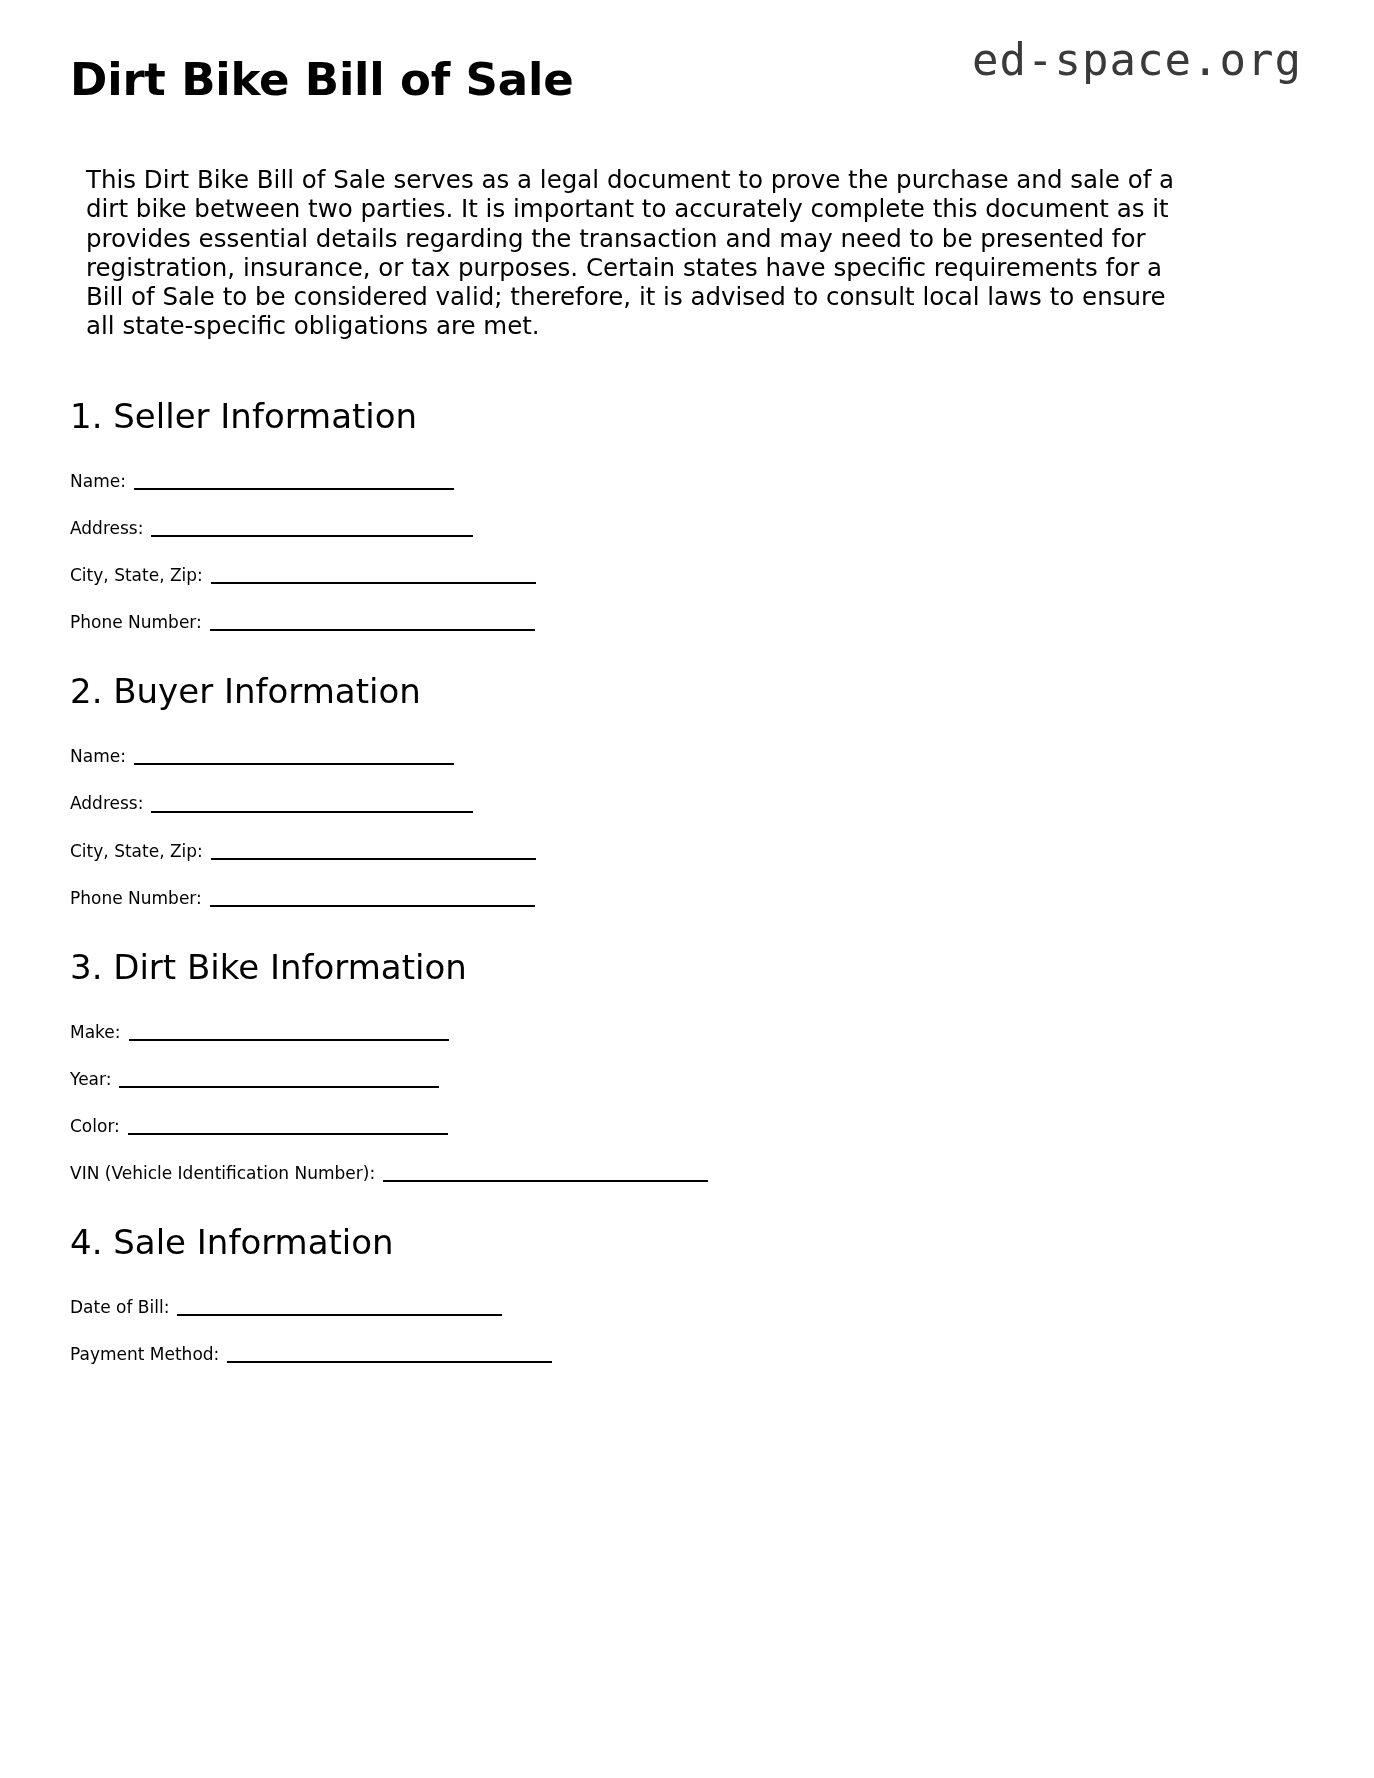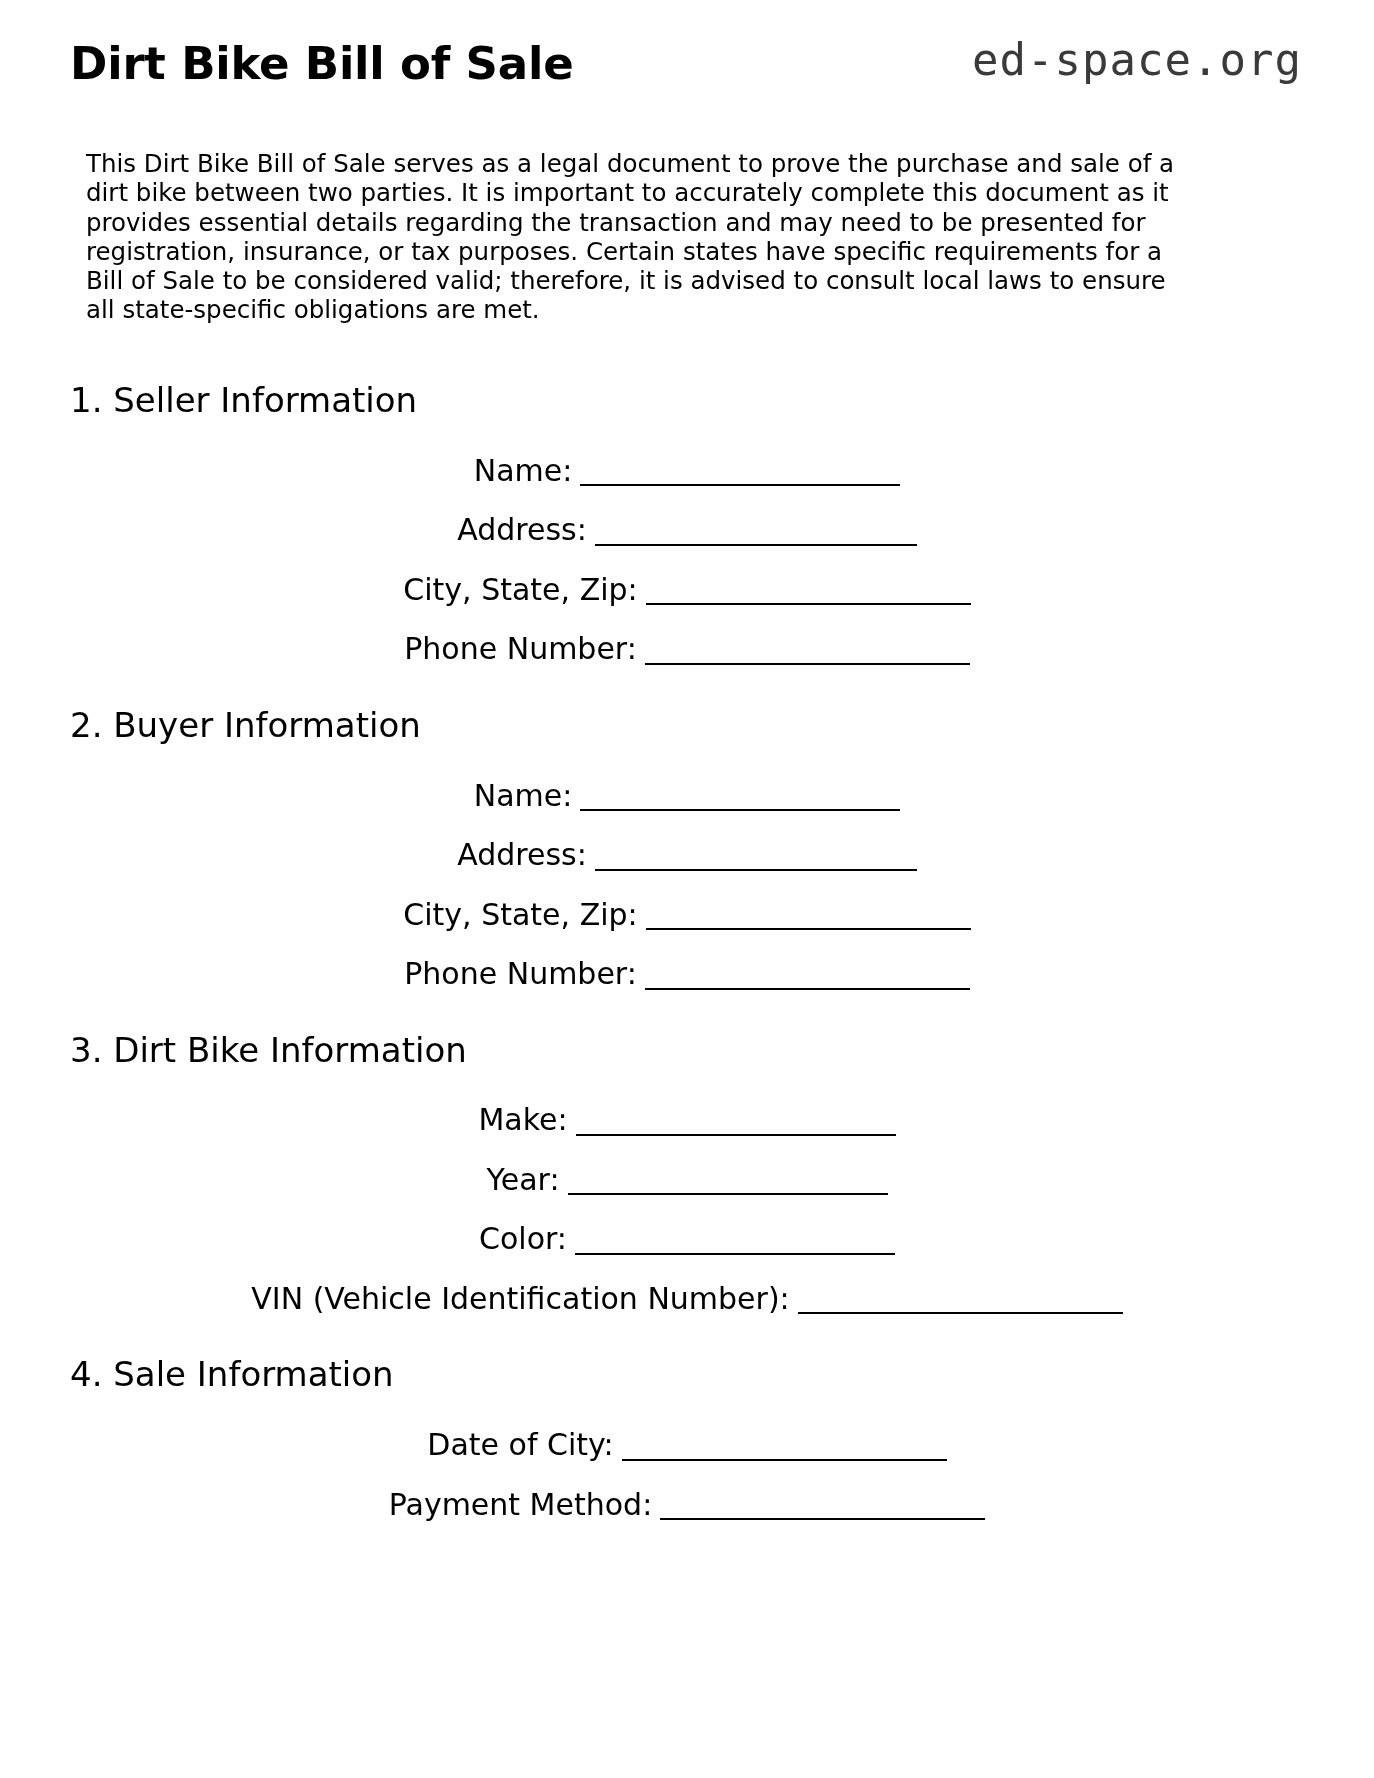--- a/index.html
+++ b/index.html
@@ -27,21 +27,21 @@
     top: 34px;
     right: 72px;
     font-family: "DejaVu Sans Mono", "Liberation Mono", monospace;
     font-size: 44px;
     letter-spacing: 1px;
     color: #3a3a3a;
     white-space: nowrap;
   }
   .doc-title {
     margin: 0;
-    padding-top: 40px;
+    padding-top: 56px;
     font-size: 45px;
     font-weight: bold;
     letter-spacing: -0.2px;
     line-height: 1.05;
   }
   .intro {
     margin: 16px;
     padding-top: 46px;
     font-size: 24.5px;
     line-height: 1.19;
@@ -51,25 +51,24 @@
   .section-heading {
     margin: 0;
     padding-top: 40px;
     padding-bottom: 6px;
     font-size: 34px;
     font-weight: normal;
     line-height: 1.2;
   }
   .field-row {
     display: block;
-    font-size: 30px;
+    font-size: 17px;
     line-height: 1.0;
     padding-top: 29px;
     white-space: nowrap;
-    text-align: center;
   }
   .field-label {
     display: inline;
   }
   .blank {
     display: inline-block;
     border-bottom: 2.5px solid #000;
     height: 0.95em;
     vertical-align: -0.18em;
     margin-left: 8px;
@@ -133,19 +132,19 @@
   <div class="field-row">
     <span class="field-label">Color:</span><span class="blank w-sm"></span>
   </div>
   <div class="field-row">
     <span class="field-label">VIN (Vehicle Identification Number):</span><span class="blank w-lg"></span>
   </div>
 
   <h2 class="section-heading">4. Sale Information</h2>
 
   <div class="field-row">
-    <span class="field-label">Date of City:</span><span class="blank w-lg"></span>
+    <span class="field-label">Date of Bill:</span><span class="blank w-lg"></span>
   </div>
   <div class="field-row">
     <span class="field-label">Payment Method:</span><span class="blank w-lg"></span>
   </div>
 
 </div>
 
 </body></html>

